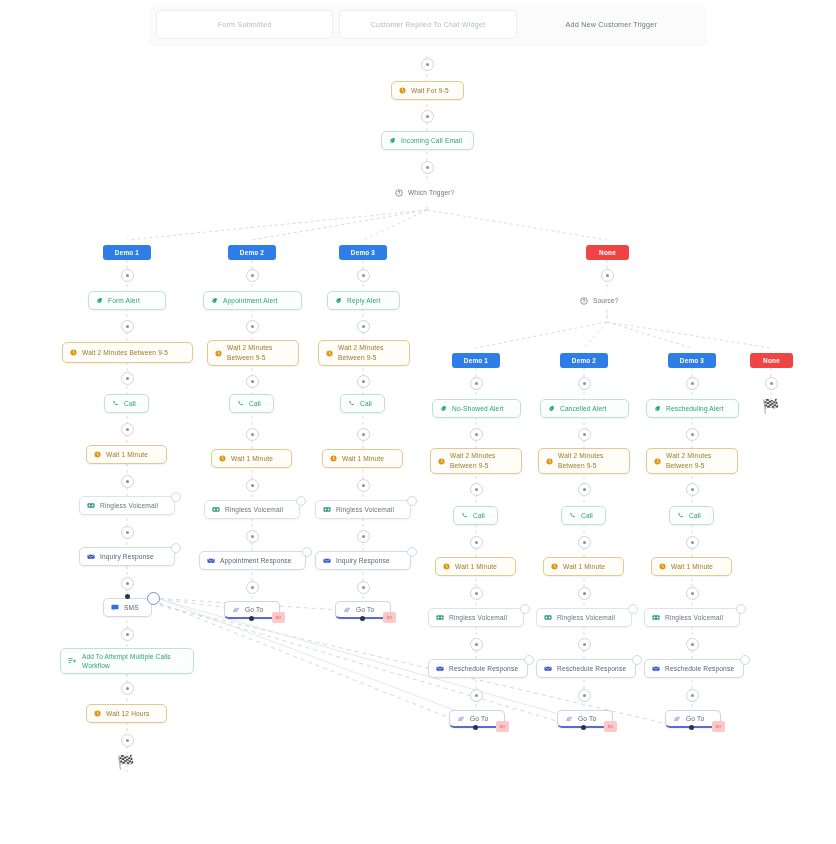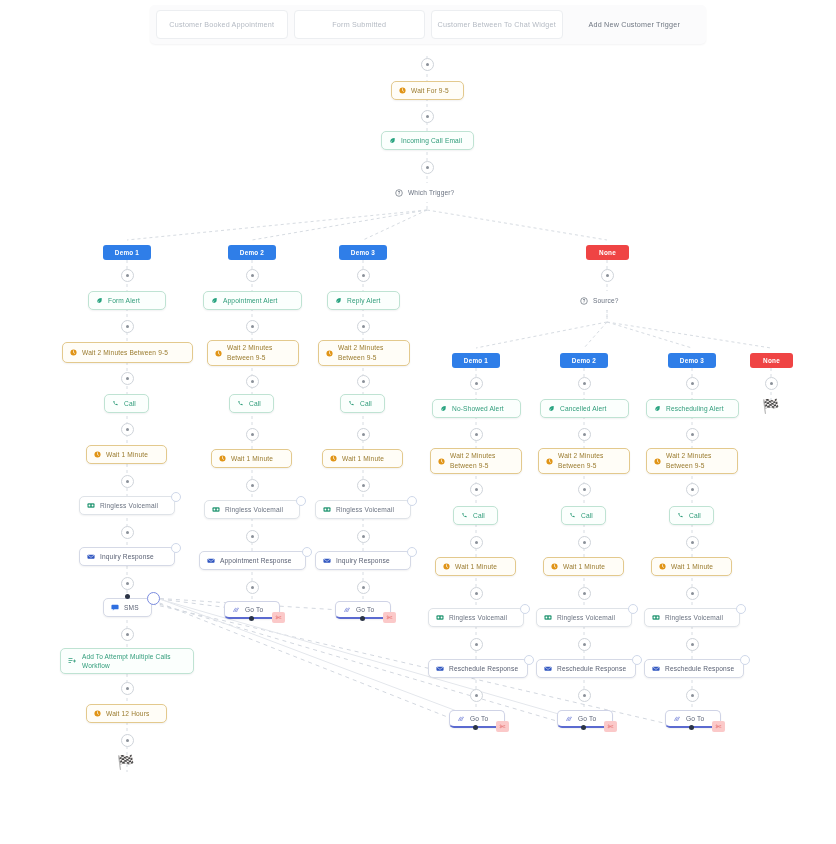--- a/index.html
+++ b/index.html
@@ -96,23 +96,22 @@
       <path d="M152,602 L560,722 L576,724"></path>
       <path d="M152,604 L668,724 L686,726"></path>
     </g>
     <g stroke="#e4e7ec" stroke-width="1" fill="none">
       <path d="M152,596 L470,716"></path>
       <path d="M152,597 L576,719"></path>
     </g>
   </svg>
 
   <div class="trigger-bar">
-    <div class="trigger-chip">Customer Booked Appointment</div>
     <div class="trigger-chip">Form Submitted</div>
-    <div class="trigger-chip">Customer Between To Chat Widget</div>
+    <div class="trigger-chip">Customer Replied To Chat Widget</div>
     <div class="trigger-chip add">Add New Customer Trigger</div>
   </div>
 
   <div class="plus" style="left:421px;top:58px;"></div>
 
   <div class="node n-wait" style="left:391px;top:81px;width:73px;height:19px;">
     <span class="ico">
         <svg class="gi" width="7" height="7" viewBox="0 0 16 16">
           <circle cx="8" cy="8" r="7" fill="#e09416"></circle>
           <path d="M8 4v4.3l2.6 1.6" stroke="#fff" stroke-width="1.6" fill="none" stroke-linecap="round"></path>

